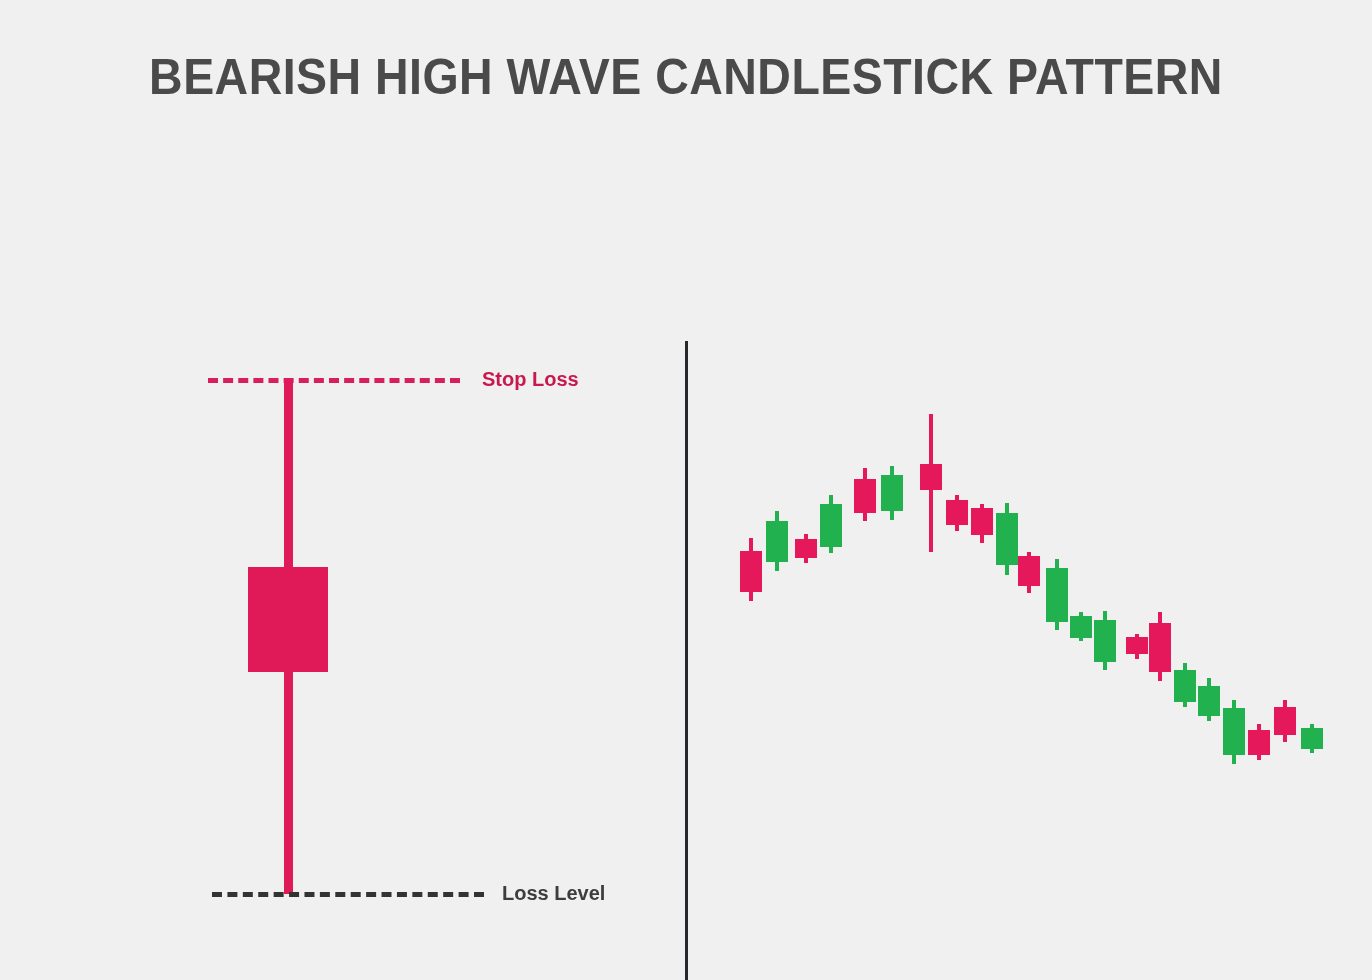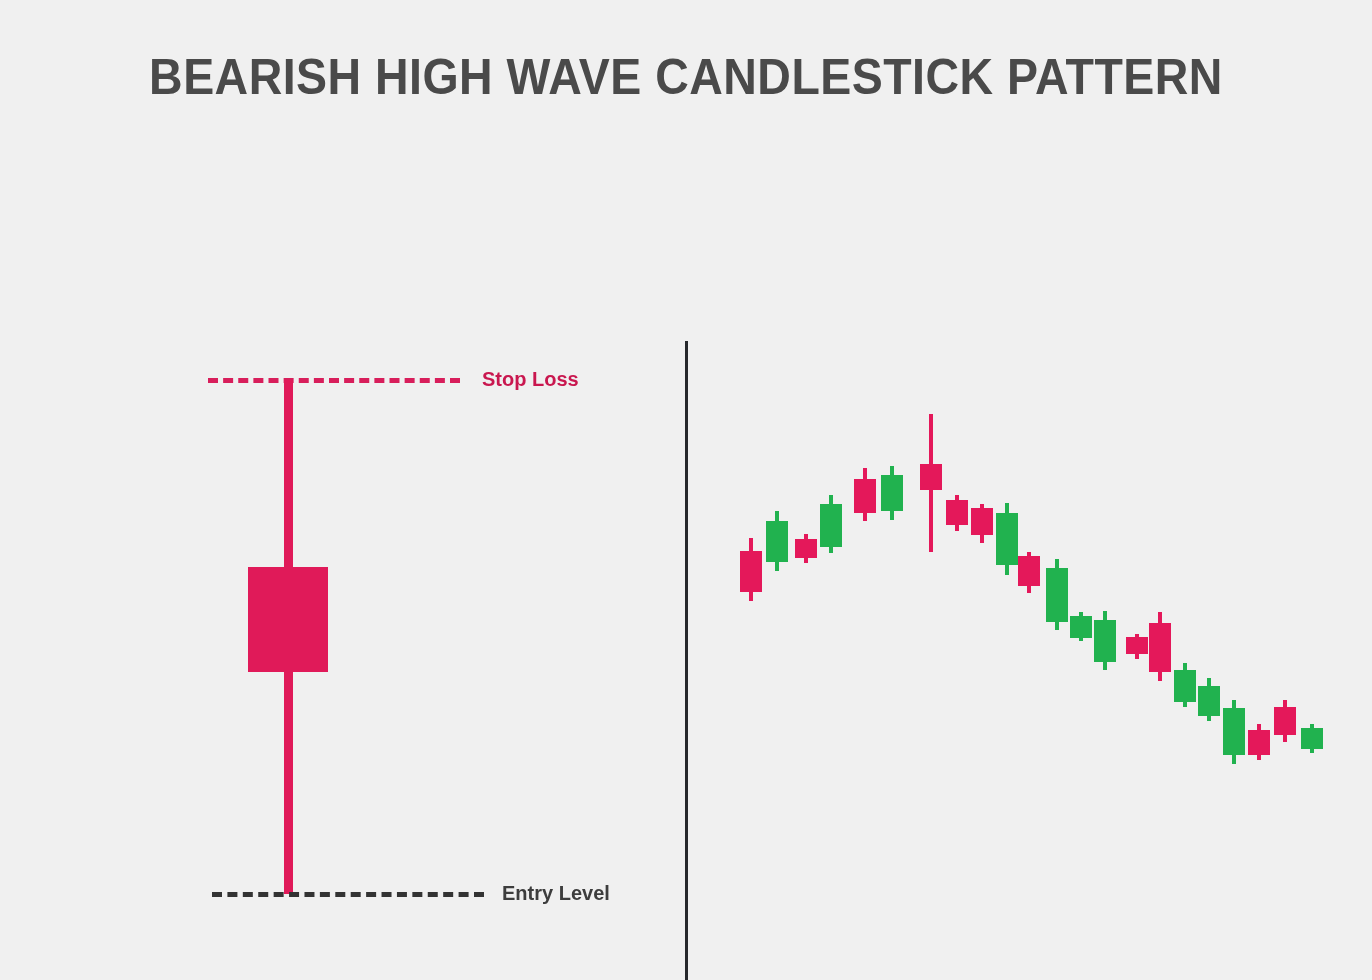--- a/index.html
+++ b/index.html
@@ -147,21 +147,21 @@
     <div class="level-row stop-row">
       <div class="dash-line"></div>
       <div class="level-label">Stop Loss</div>
     </div>
 
     <div class="big-candle-wick"></div>
     <div class="big-candle-body"></div>
 
     <div class="level-row entry-row">
       <div class="dash-line"></div>
-      <div class="level-label">Entry Level</div>
+      <div class="level-label">Loss Level</div>
     </div>
 
   </div>
 
   <div class="right-panel">
     <div id="candle-layer">
         <div class="candle down" style="left: 55px; top: 0px;">
           <div class="wick" style="left: 9px; top: 538px; height: 63px;"></div>
           <div class="body" style="top: 551px; height: 41px;"></div>
         </div>

